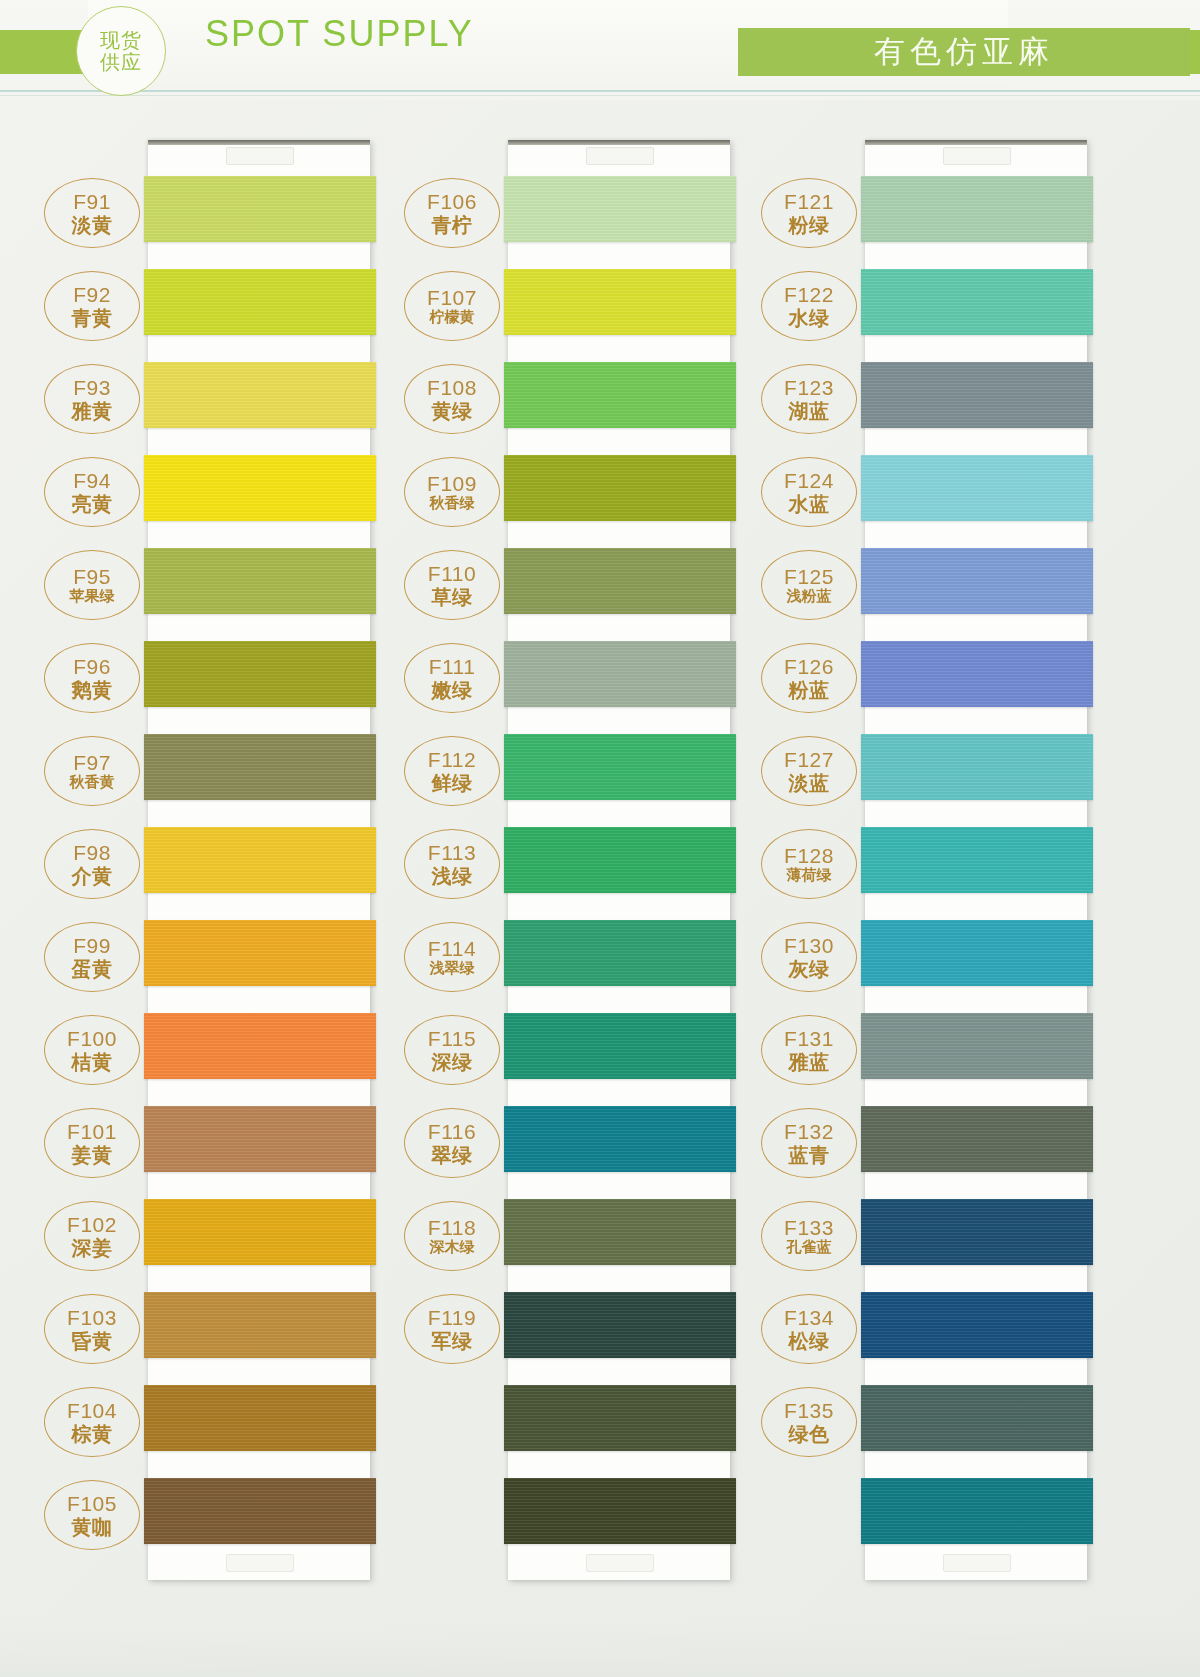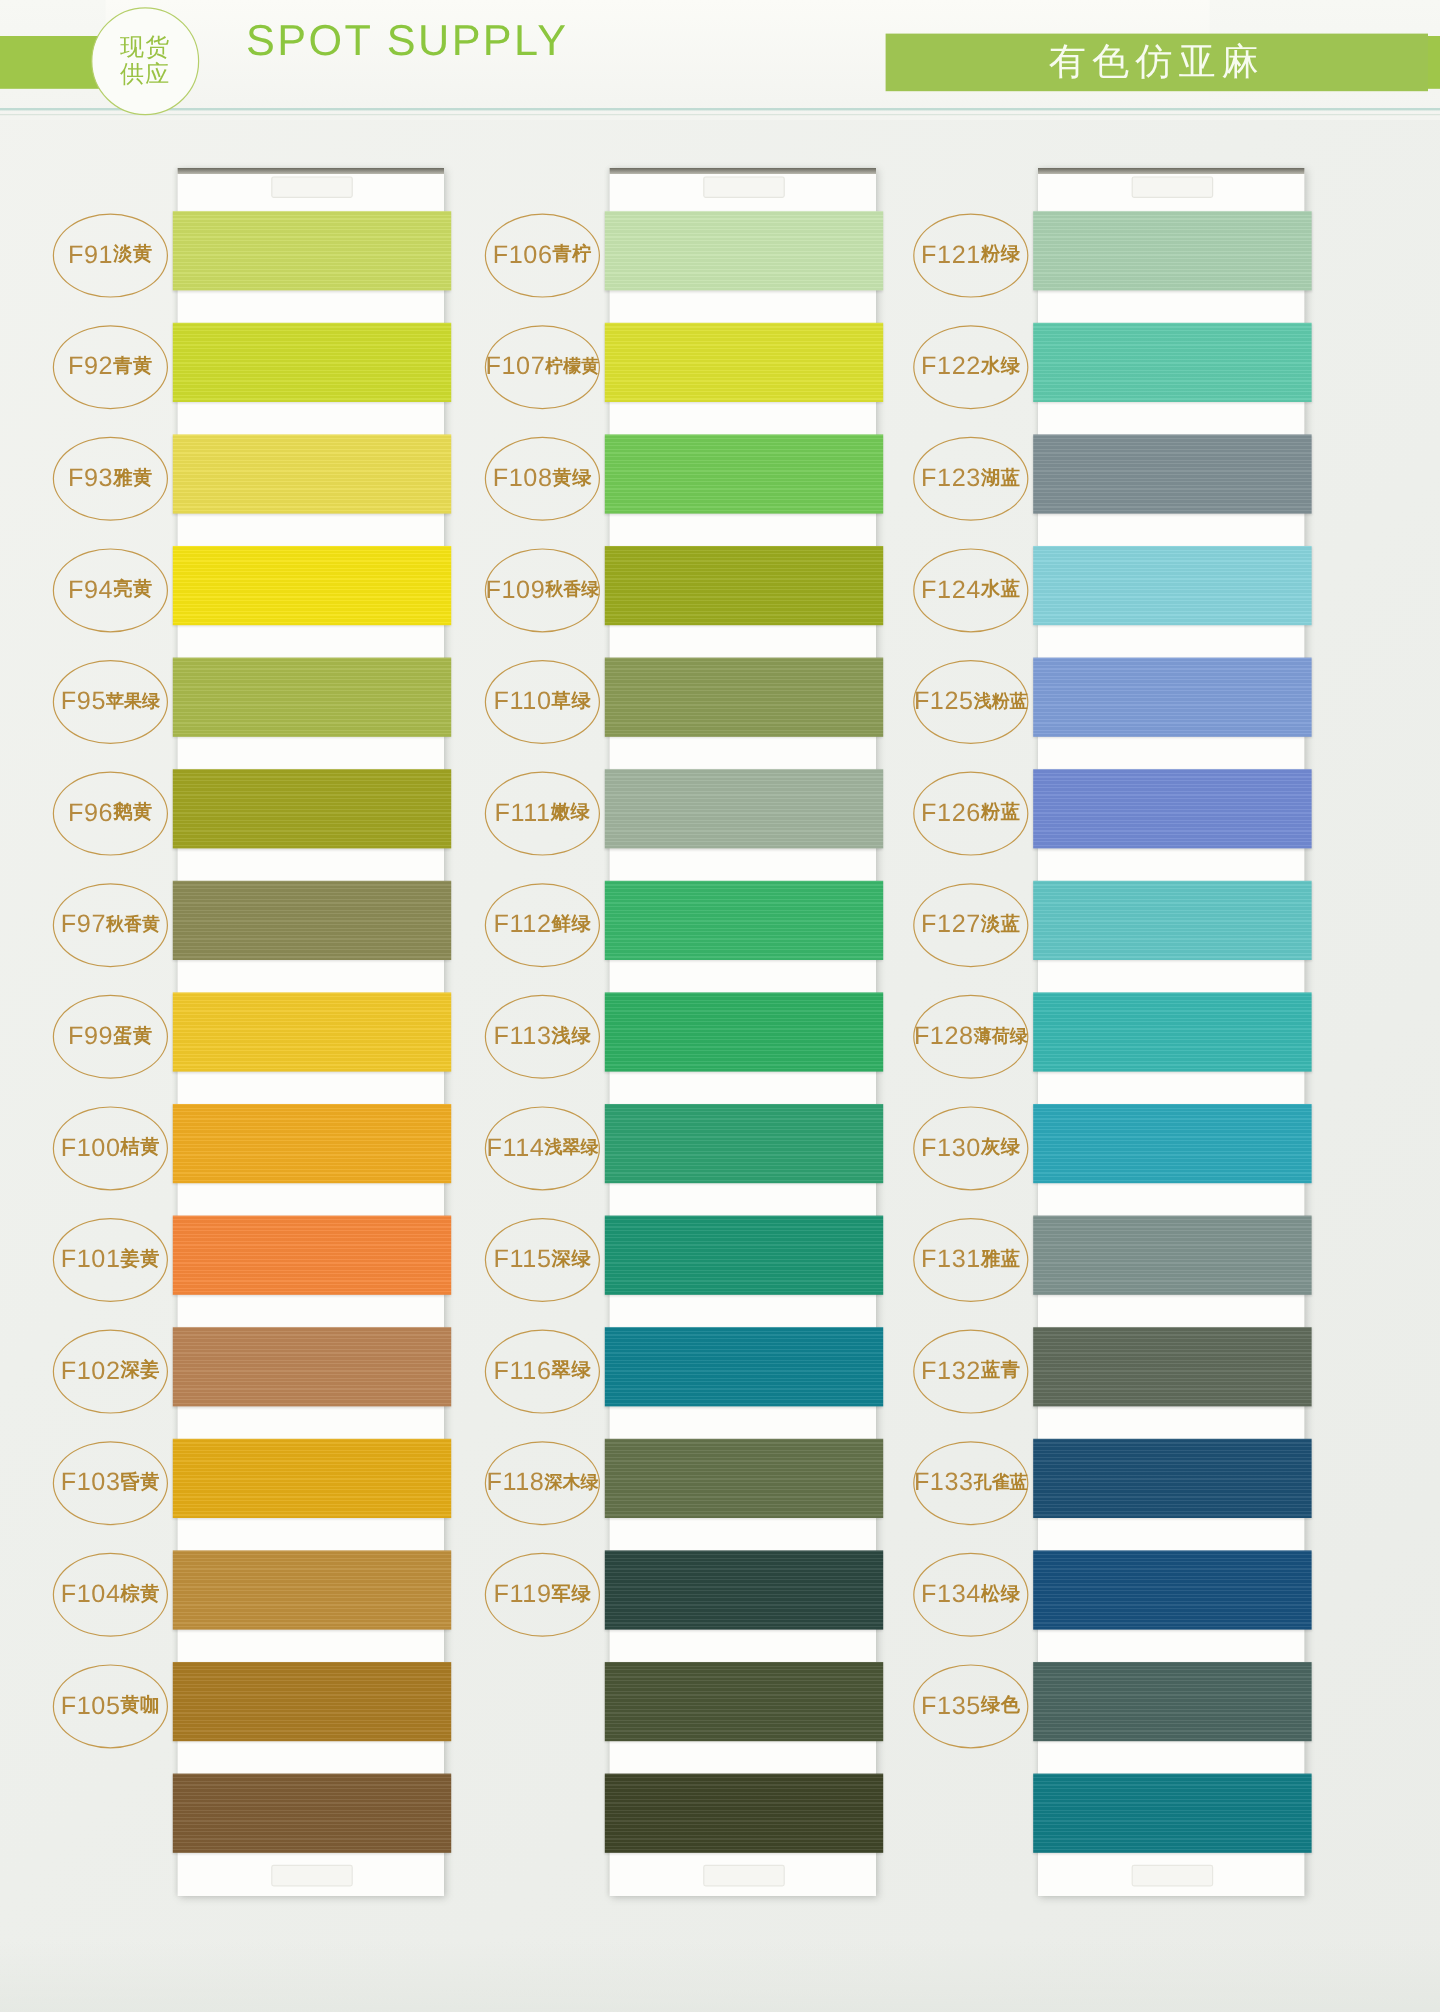--- a/index.html
+++ b/index.html
@@ -202,35 +202,35 @@
   }
 
   
   .label-oval {
     position: absolute;
     width: 94px;
     height: 68px;
     border: 1.5px solid #c49a4e;
     border-radius: 50%;
     display: flex;
-    flex-direction: row;
+    flex-direction: column;
     align-items: center;
     justify-content: center;
     color: #b58a3f;
     background: transparent;
     line-height: 1.1;
   }
   .label-code {
     font-size: 21px;
     letter-spacing: .5px;
     font-weight: 400;
     color: #b58a3f;
   }
   .label-name {
-    font-size: 16px;
+    font-size: 20px;
     letter-spacing: .5px;
     font-weight: 600;
     color: #b0842f;
     white-space: nowrap;
   }
   .label-name.narrow { font-size: 15px; letter-spacing: 0; }
 
   .labels {
     position: absolute;
     left: 18px;
@@ -310,20 +310,26 @@
         <div class="label-slot">
           <div class="label-oval">
             <div class="label-code">F96</div>
             <div class="label-name">鹅黄</div>
           </div>
         </div>
         <div class="label-slot">
           <div class="label-oval">
             <div class="label-code">F97</div>
             <div class="label-name narrow">秋香黄</div>
+          </div>
+        </div>
+        <div class="label-slot">
+          <div class="label-oval">
+            <div class="label-code">F98</div>
+            <div class="label-name">介黄</div>
           </div>
         </div>
         <div class="label-slot">
           <div class="label-oval">
             <div class="label-code">F99</div>
             <div class="label-name">蛋黄</div>
           </div>
         </div>
         <div class="label-slot">
           <div class="label-oval">

